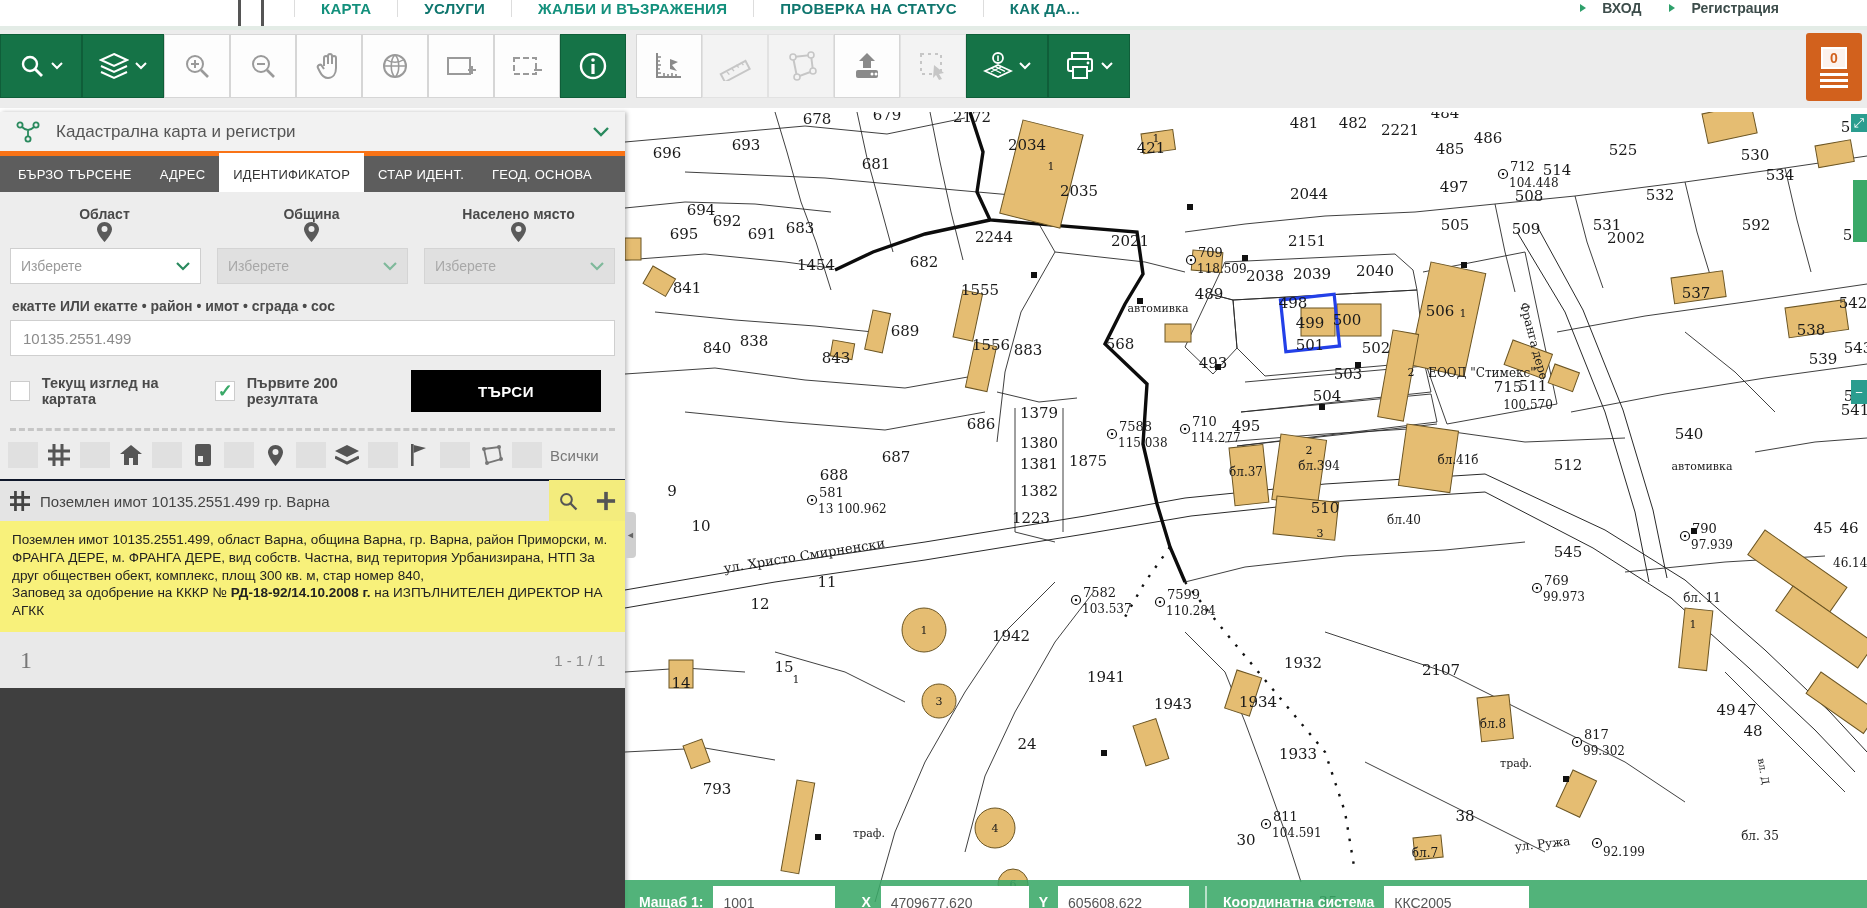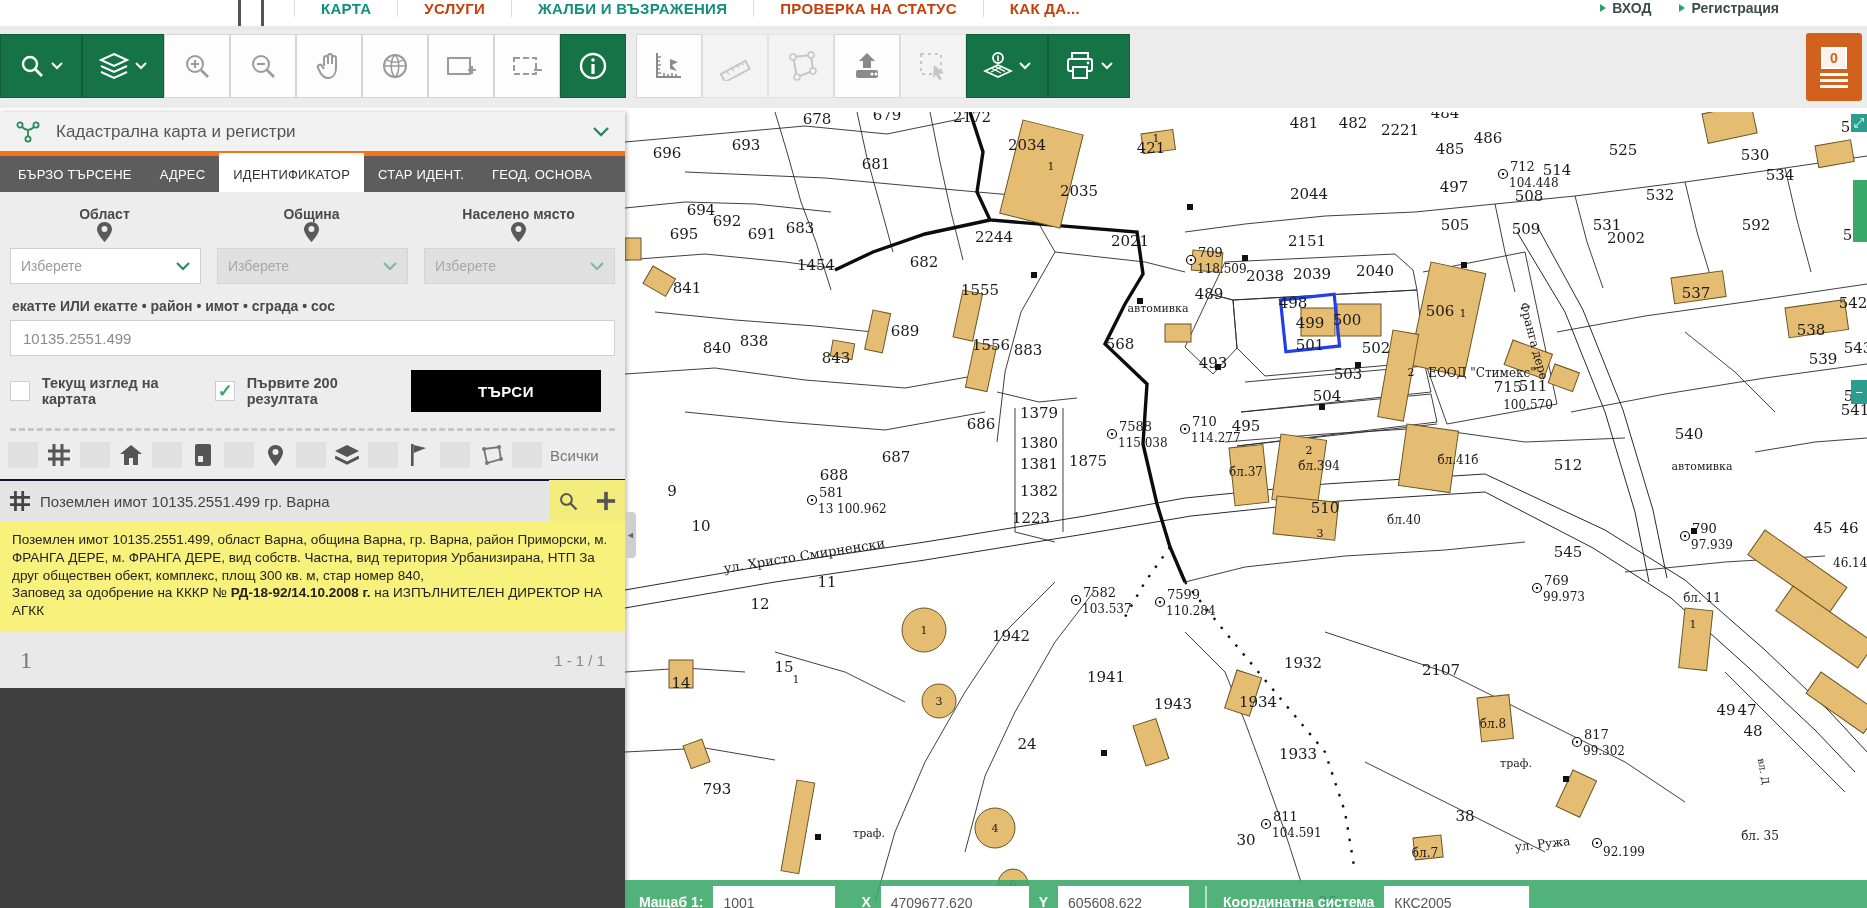--- a/index.html
+++ b/index.html
@@ -4,26 +4,26 @@
 <style>
   * { margin:0; padding:0; box-sizing:border-box; }
   html,body { width:1867px; height:908px; overflow:hidden; background:#fff;
     font-family:"Liberation Sans",sans-serif; }
   .app { position:relative; width:1867px; height:908px; }
 
   
   .topnav { height:30px; background:#fff; display:flex; align-items:flex-start;
     padding:0 88px 4px 238px; overflow:hidden; border-bottom:4px solid #e3ece6; }
   .logo-box { width:26px; height:30px; border:3px solid #555; border-top:none; margin:0 30px -6px 0; }
-  .nav-item { font-size:15px; font-weight:bold; color:#c2410c; padding:0 26px;
+  .nav-item { font-size:15px; font-weight:bold; color:#0f766e; padding:0 26px;
     border-left:1px solid #ddd; white-space:nowrap; letter-spacing:.3px; }
   .nav-item:first-of-type { border-left:none; }
   .nav-item.accent { color:#13907c; }
   .nav-right { margin-left:auto; display:flex; gap:28px; }
-  .nav-link { font-size:14px; font-weight:bold; color:#3d4d4b; display:flex; align-items:center; gap:6px; white-space:nowrap; }
+  .nav-link { font-size:14px; font-weight:bold; color:#3d4d4b; display:flex; align-items:center; gap:16px; white-space:nowrap; }
   .nav-link .tri { width:0; height:0; border-left:6px solid #2ea06b; border-top:4px solid transparent; border-bottom:4px solid transparent; }
 
   
   .toolbar { position:relative; height:78px; background:#ececec; display:flex; align-items:center; padding:0 0 6px 0; }
   .tbtn { width:66px; height:64px; background:#fdfdfd; border:1px solid #d6d6d6;
     display:flex; align-items:center; justify-content:center; gap:6px; }
   .tbtn.green { background:#157347; border-color:#0f5e39; }
   .tbtn.wide { width:82px; }
   .tbtn.dis { opacity:.45; }
   .tbtn svg { display:block; }

